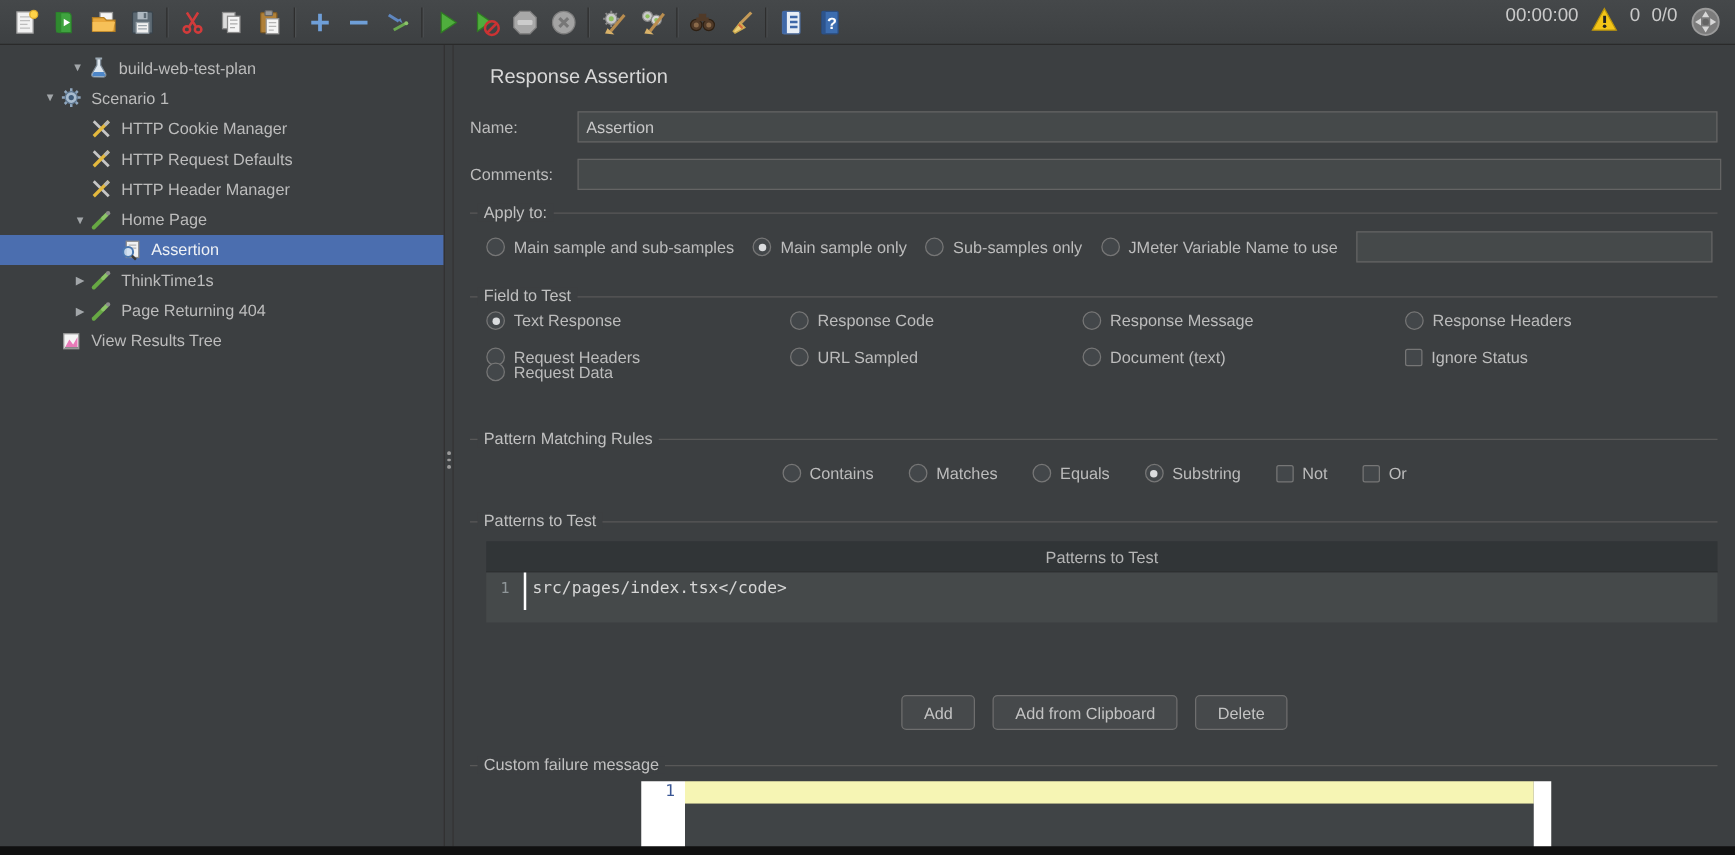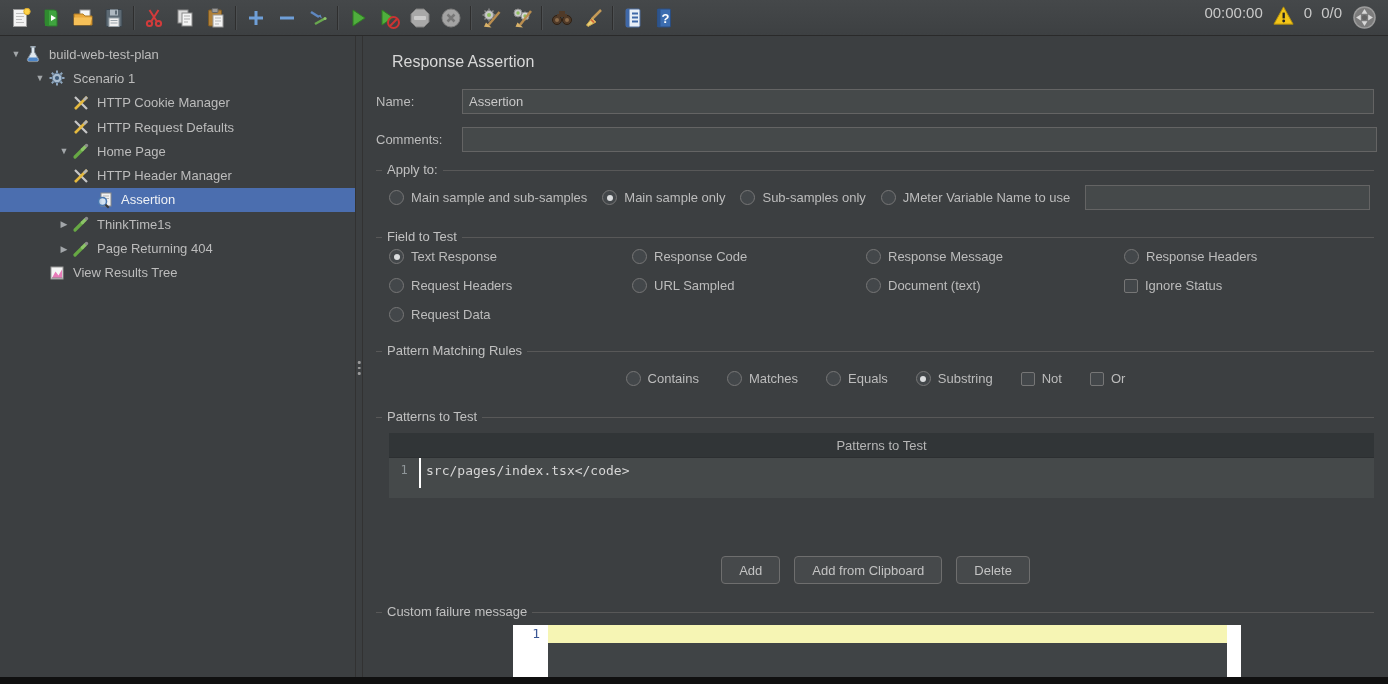--- a/index.html
+++ b/index.html
@@ -20,21 +20,21 @@
 
   
   #tree{position:absolute;left:0;top:36px;width:355px;bottom:7px;background:#3c3f41;padding-top:6px;box-sizing:border-box;}
   .trow{height:24.3px;display:flex;align-items:center;white-space:nowrap;}
   .trow .arr{width:16px;text-align:center;font-size:9px;color:#a2a6a9;flex:0 0 auto;}
   .trow .arr.exp::before{content:"▼";}
   .trow .arr.col::before{content:"▶";}
   .trow .ticon{width:18px;height:18px;margin-right:7px;flex:0 0 auto;}
   .trow .ticon svg{width:18px;height:18px;display:block;}
   .trow.sel{background:#4b6eaf;color:#eef1f5;}
-  .ind0{padding-left:8px;} .ind1{padding-left:32px;} .ind2{padding-left:56px;} .ind3{padding-left:80px;}
+  .ind0{padding-left:8px;margin-left:46px;} .ind1{padding-left:32px;} .ind2{padding-left:56px;} .ind3{padding-left:80px;}
 
   
   #splitter{position:absolute;left:355px;top:36px;width:8px;bottom:7px;background:#3c3f41;
             border-left:1px solid #323232;border-right:1px solid #323232;box-sizing:border-box;}
   #splitter .dots{position:absolute;left:50%;top:325px;transform:translateX(-50%);
                   display:flex;flex-direction:column;gap:3px;}
   #splitter .dots i{width:2.5px;height:2.5px;border-radius:50%;background:#9a9a9a;}
 
   
   #main{position:absolute;left:363px;top:36px;right:0;bottom:7px;background:#3c3f41;}
@@ -300,40 +300,40 @@
       <span class="ticon">
           <svg viewBox="0 0 18 18">
             <path d="M3 3l12 12" stroke="#c6c6c6" stroke-width="2.2"></path>
             <path d="M15 3L3 15" stroke="#e4b93e" stroke-width="2.6"></path>
             <path d="M15 3l-3.2 3.2" stroke="#b5b5b5" stroke-width="2.6"></path>
           </svg>
         </span>
       <span>HTTP Request Defaults</span>
     </div>
     <div class="trow ind2">
+      <span class="arr"></span>
+      <span class="ticon">
+          <svg viewBox="0 0 18 18">
+            <path d="M3 3l12 12" stroke="#c6c6c6" stroke-width="2.2"></path>
+            <path d="M15 3L3 15" stroke="#e4b93e" stroke-width="2.6"></path>
+            <path d="M15 3l-3.2 3.2" stroke="#b5b5b5" stroke-width="2.6"></path>
+          </svg>
+        </span>
+      <span>HTTP Header Manager</span>
+    </div>
+    <div class="trow ind2">
       <span class="arr exp"></span>
       <span class="ticon">
           <svg viewBox="0 0 18 18">
             <path d="M3 15l7.5-7.5" stroke="#67a844" stroke-width="3.2" stroke-linecap="round"></path>
             <path d="M10.5 7.5l3-3" stroke="#8cc468" stroke-width="3.2" stroke-linecap="round"></path>
             <circle cx="14.5" cy="3.5" r="1.7" fill="#8c8c8c"></circle>
           </svg>
         </span>
       <span>Home Page</span>
-    </div>
-    <div class="trow ind2">
-      <span class="arr"></span>
-      <span class="ticon">
-          <svg viewBox="0 0 18 18">
-            <path d="M3 3l12 12" stroke="#c6c6c6" stroke-width="2.2"></path>
-            <path d="M15 3L3 15" stroke="#e4b93e" stroke-width="2.6"></path>
-            <path d="M15 3l-3.2 3.2" stroke="#b5b5b5" stroke-width="2.6"></path>
-          </svg>
-        </span>
-      <span>HTTP Header Manager</span>
     </div>
     <div class="trow ind3 sel">
       <span class="arr"></span>
       <span class="ticon">
           <svg viewBox="0 0 18 18">
             <rect x="5" y="2" width="10" height="13" fill="#f2f2f2" stroke="#8a8a8a"></rect>
             <path d="M7 5h6M7 7.5h6" stroke="#b5b5b5"></path>
             <circle cx="6.5" cy="10.5" r="4" fill="#cfe0f2" fill-opacity="0.85" stroke="#4a78b0" stroke-width="1.6"></circle>
             <path d="M9.5 13.5l3.2 3.2" stroke="#3a3a3a" stroke-width="2"></path>
           </svg>
@@ -445,21 +445,21 @@
         <span>URL Sampled</span>
       </span>
     <span class="opt abs" style="left:503px;top:242px;">
         <span class="radio"></span>
         <span>Document (text)</span>
       </span>
     <span class="opt abs" style="left:761px;top:242px;">
         <span class="check"></span>
         <span>Ignore Status</span>
       </span>
-    <span class="opt abs" style="left:26px;top:271px;align-items:center;">
+    <span class="opt abs" style="left:26px;top:254px;align-items:center;">
         <span class="radio"></span>
         <span>Request Data</span>
       </span>
 
     <div class="fs" style="top:308px;">
       <div class="line"></div>
       <span class="leg">Pattern Matching Rules</span>
     </div>
     <div class="abs" style="left:0;right:0;top:335px;display:flex;justify-content:center;gap:28px;">
       <span class="opt">

